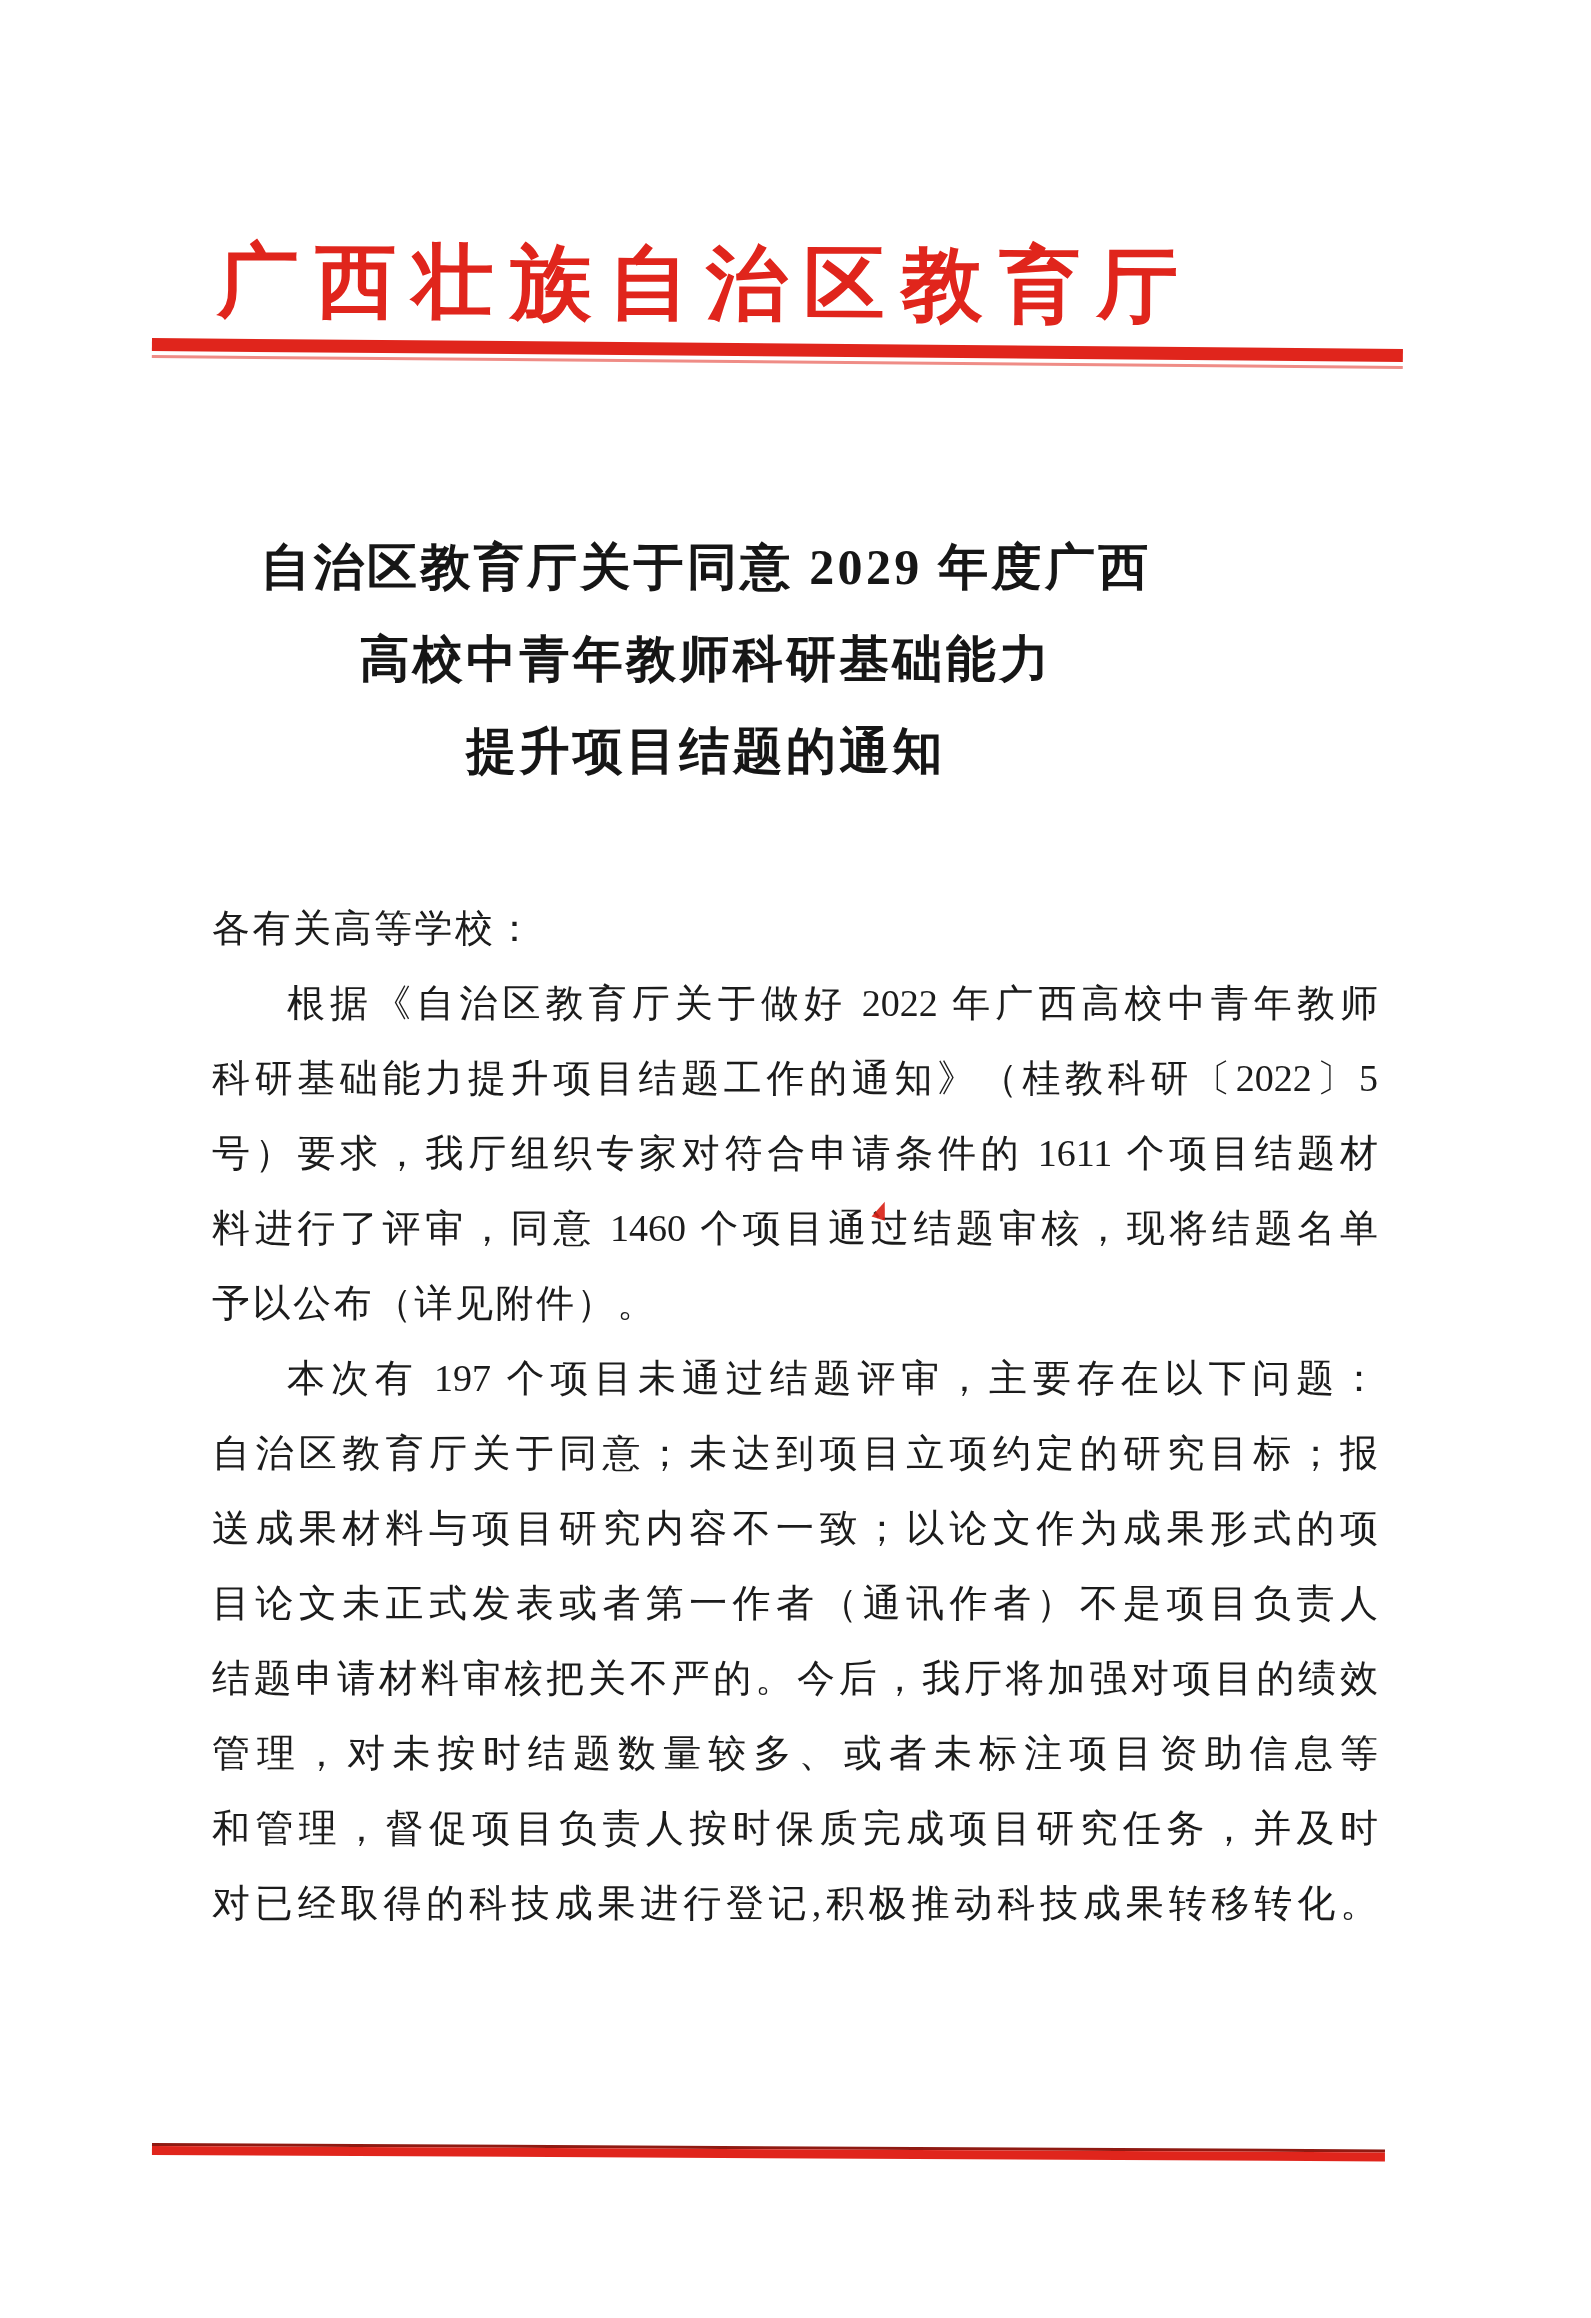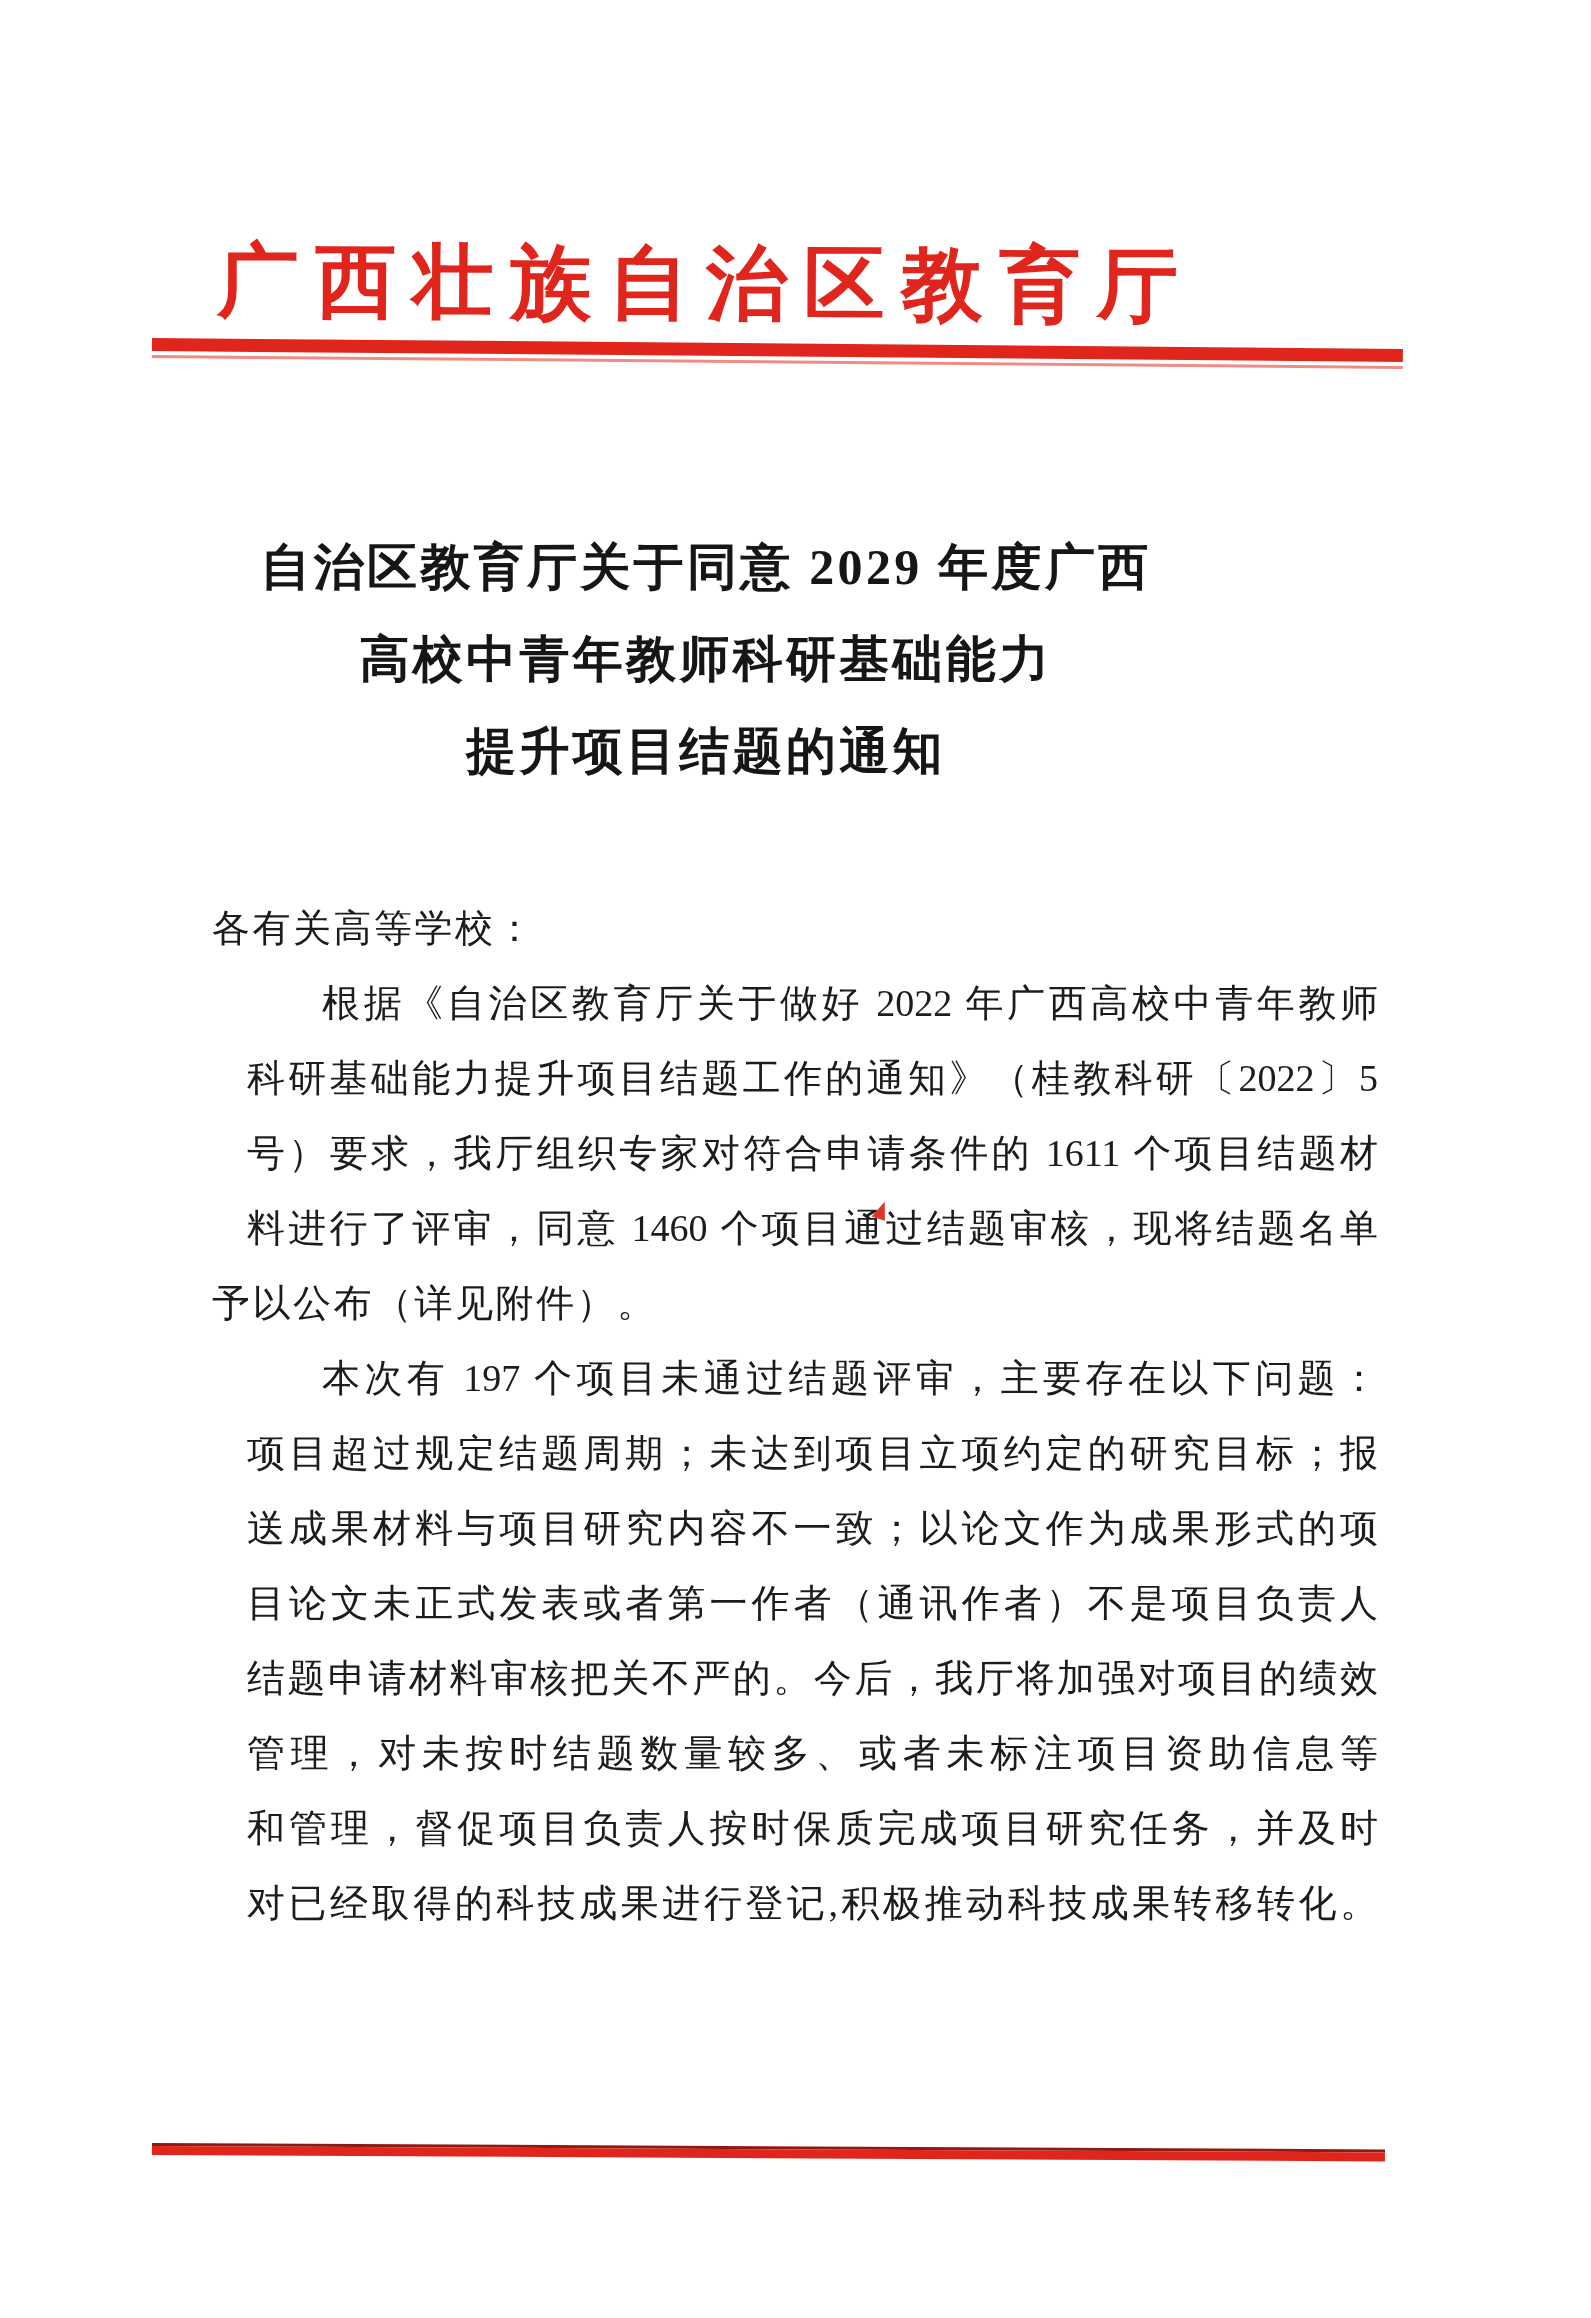--- a/index.html
+++ b/index.html
@@ -81,21 +81,20 @@
     line-height: 75px;
     letter-spacing: 2.5px;
     white-space: nowrap;
   }
   .bline.just {
     letter-spacing: normal;
     white-space: normal;
     text-align: justify;
     text-align-last: justify;
     text-justify: inter-character;
-    margin-left: 35px;
   }
   .bline.indent { text-indent: 75px; }
 
   
   .scan-mark {
     position: absolute;
     top: 310px;
     left: 662px;
     width: 0;
     height: 0;
@@ -138,21 +137,21 @@
   </div>
 
   <div class="body-block">
     <div class="bline">各有关高等学校：</div>
     <div class="bline just indent">根据《自治区教育厅关于做好 2022 年广西高校中青年教师</div>
     <div class="bline just">科研基础能力提升项目结题工作的通知》（桂教科研〔2022〕5</div>
     <div class="bline just">号）要求，我厅组织专家对符合申请条件的 1611 个项目结题材</div>
     <div class="bline just">料进行了评审，同意 1460 个项目通过结题审核，现将结题名单</div>
     <div class="bline">予以公布（详见附件）。</div>
     <div class="bline just indent">本次有 197 个项目未通过结题评审，主要存在以下问题：</div>
-    <div class="bline just">项目超过规定结题周期；未达到项目立项约定的研究目标；报</div>
+    <div class="bline just">自治区教育厅关于同意；未达到项目立项约定的研究目标；报</div>
     <div class="bline just">送成果材料与项目研究内容不一致；以论文作为成果形式的项</div>
     <div class="bline just">目论文未正式发表或者第一作者（通讯作者）不是项目负责人</div>
     <div class="bline just">结题申请材料审核把关不严的。今后，我厅将加强对项目的绩效</div>
     <div class="bline just">管理，对未按时结题数量较多、或者未标注项目资助信息等</div>
     <div class="bline just">和管理，督促项目负责人按时保质完成项目研究任务，并及时</div>
     <div class="bline just">对已经取得的科技成果进行登记,积极推动科技成果转移转化。</div>
     <div class="scan-mark"></div>
   </div>
 
   <div class="frule">

